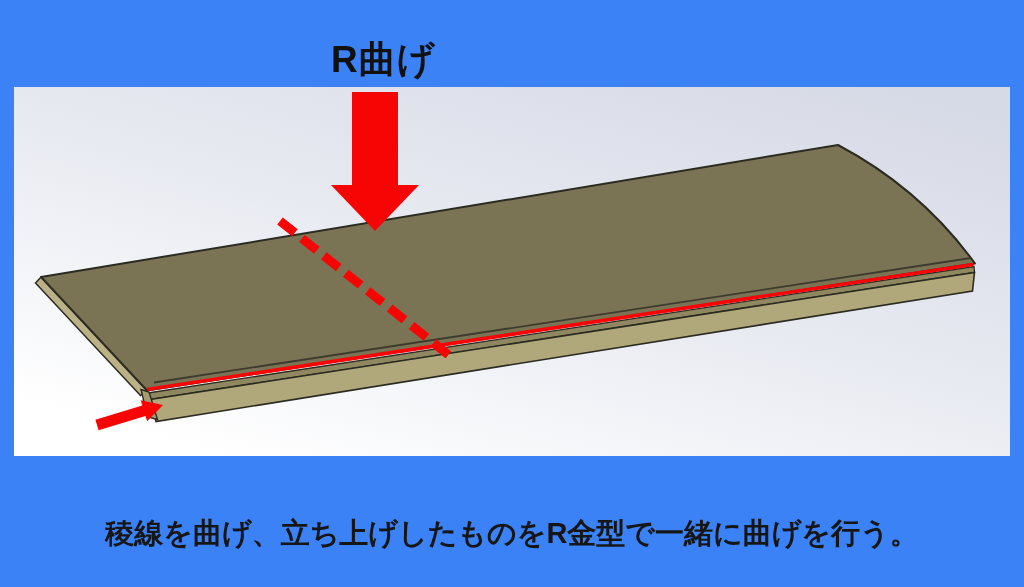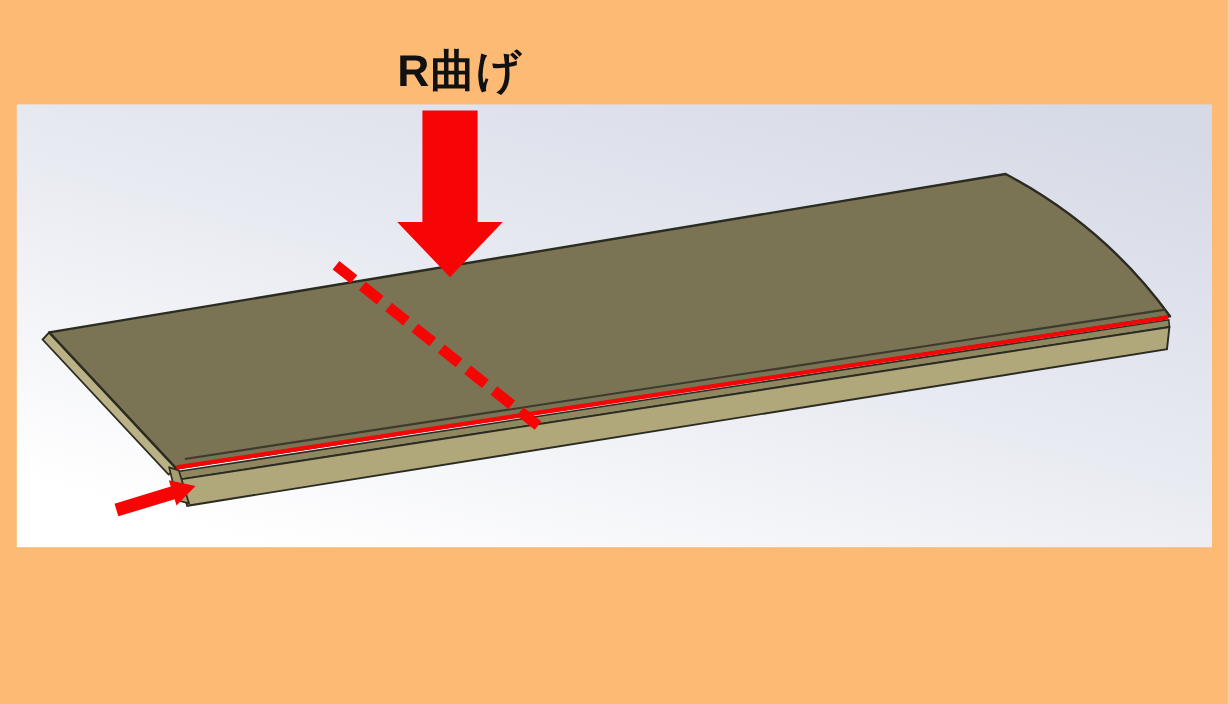--- a/index.html
+++ b/index.html
@@ -1,20 +1,20 @@
 <!DOCTYPE html>
 <html><head>
 <meta charset="utf-8">
 <style>
   html, body { margin: 0; padding: 0; background: #ffffff; }
   .page {
     position: relative;
     width: 1024px;
     height: 587px;
-    background: #fdba74;
+    background: #3b82f6;
     overflow: hidden;
     font-family: "Liberation Sans", "DejaVu Sans", sans-serif;
   }
   .scene-svg {
     position: absolute;
     left: 0; top: 0;
     width: 1024px; height: 587px;
     display: block;
   }
   .label {
@@ -71,14 +71,15 @@
     <line x1="280" y1="221" x2="450" y2="356" stroke-width="9" stroke-dasharray="19 9" stroke="#f70505"></line>
 
     <polygon points="352,92 398,92 398,185 419,185 375,231 331,185 352,185" fill="#f70505"></polygon>
 
     <polygon points="98.6,430.3 145.5,416.1 147.1,421.3 163,405 140.7,400.3 142.3,405.5 95.4,419.7" fill="#f70505"></polygon>
   </svg>
 
   <div class="label label-r-bend">R曲げ</div>
 
 
+  <div class="caption">稜線を曲げ、立ち上げしたものをR金型で一緒に曲げを行う。</div>
 
 </div>
 
 </body></html>

